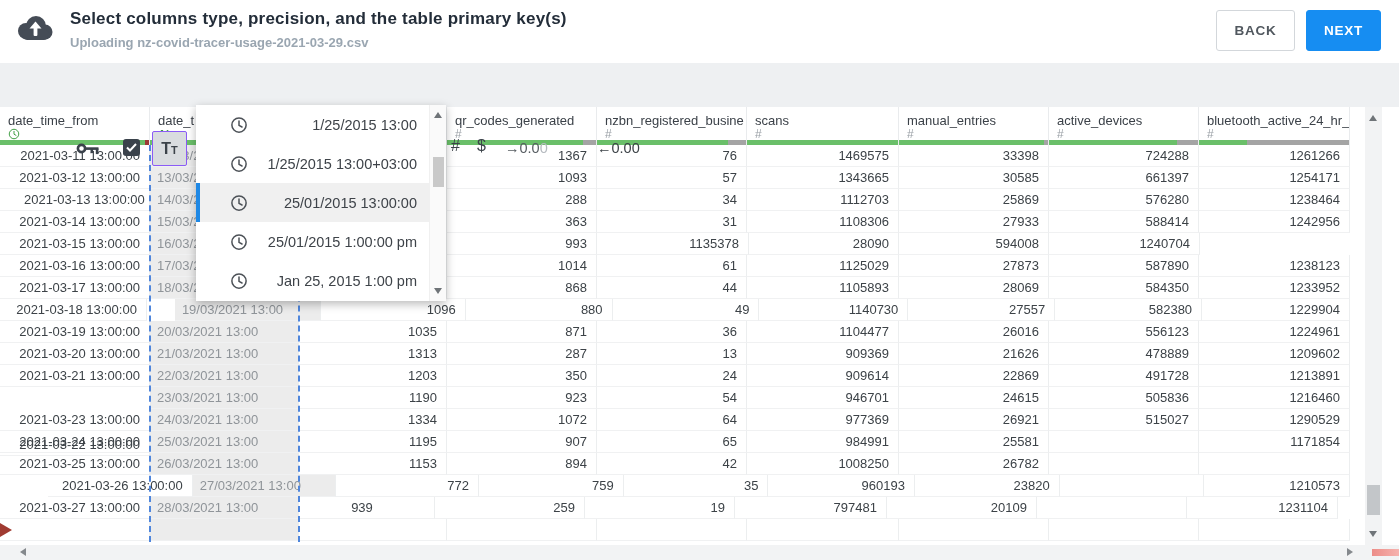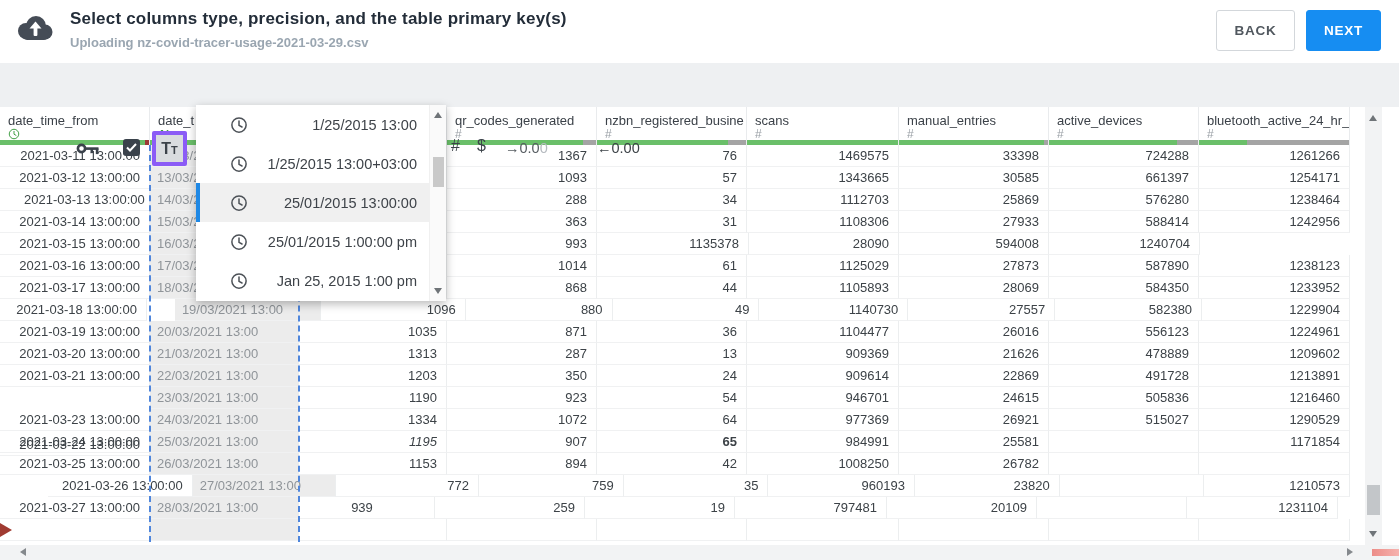--- a/index.html
+++ b/index.html
@@ -13,21 +13,21 @@
   .page-title { position:absolute; left:70px; top:9px; font-size:17px; font-weight:600; color:#232d39; letter-spacing:.2px; white-space:nowrap; }
   .page-subtitle { position:absolute; left:70px; top:35px; font-size:13px; font-weight:600; color:#9aa6b1; white-space:nowrap; }
   .btn { position:absolute; top:10px; height:41px; border-radius:3px; font-family:"Liberation Sans",sans-serif; font-size:13.5px; font-weight:700; letter-spacing:.8px; cursor:pointer; }
   .btn-back { left:1216px; width:79px; background:#fff; border:1px solid #d3d7db; color:#51585f; }
   .btn-next { left:1306px; width:75px; background:#168df2; border:1px solid #168df2; color:#fff; }
 
   
   .toolbar { position:absolute; left:0; top:63px; width:1399px; height:44px; background:#eef0f2; z-index:5; }
   .key-wrap { position:absolute; left:76px; top:78px; }
   .checkbox { position:absolute; left:123px; top:76px; width:17px; height:17px; background:#3a424b; border-radius:3px; display:flex; align-items:center; justify-content:center; }
-  .tt-btn { position:absolute; left:152px; top:68px; width:35px; height:35px; background:#d9dcdf; border:4px solid #8b5cf6; border-radius:2px; font-size:16px; font-weight:700; color:#3c434a; font-variant:small-caps; display:flex; align-items:center; justify-content:center; cursor:pointer; }
+  .tt-btn { position:absolute; left:152px; top:68px; width:35px; height:35px; background:#d9dcdf; border:1px solid #8b5cf6; border-radius:2px; font-size:16px; font-weight:700; color:#3c434a; font-variant:small-caps; display:flex; align-items:center; justify-content:center; cursor:pointer; }
   .type-select { position:absolute; left:196px; top:68px; width:234px; height:35px; background:#d4d8db; border:1px solid #b9bfc4; border-radius:2px; display:flex; align-items:center; gap:9px; padding:0 10px 0 11px; font-size:14.5px; color:#3d444b; cursor:pointer; }
   .type-select .chev { margin-left:auto; display:flex; }
   .tb-sym { position:absolute; top:74px; font-size:16px; color:#3c434a; }
   #sym-number { left:451px; }
   #sym-currency { left:477px; }
   .dec { position:absolute; top:77px; font-size:14.5px; color:#565c61; white-space:nowrap; }
   #dec-add { left:505px; }
   #dec-add .faded { color:#b5babf; }
   #dec-remove { left:562px; color:#3c4247;margin-left:35px; }
 
@@ -344,23 +344,23 @@
           <div class="cell right" style="width: 150px;">1072</div>
           <div class="cell right" style="width: 150px;">64</div>
           <div class="cell right" style="width: 152px;">977369</div>
           <div class="cell right" style="width: 150px;">26921</div>
           <div class="cell right" style="width: 150px;">515027</div>
           <div class="cell right" style="width: 151px;">1290529</div>
         </div>
         <div class="trow">
           <div class="cell right" style="width: 150px;">2021-03-24 13:00:00</div>
           <div class="cell left selcol" style="width: 149px;">25/03/2021 13:00</div>
-          <div class="cell right" style="width: 148px; font-style: italic;">1195</div>
+          <div class="cell right" style="width: 148px;">1195</div>
           <div class="cell right" style="width: 150px;">907</div>
-          <div class="cell right" style="width: 150px; font-weight: bold;">65</div>
+          <div class="cell right" style="width: 150px;">65</div>
           <div class="cell right" style="width: 152px;">984991</div>
           <div class="cell right" style="width: 150px;">25581</div>
           <div class="cell right" style="width: 150px;"></div>
           <div class="cell right" style="width: 151px;">1171854</div>
         </div>
         <div class="trow">
           <div class="cell right" style="width: 150px;">2021-03-25 13:00:00</div>
           <div class="cell left selcol" style="width: 149px;">26/03/2021 13:00</div>
           <div class="cell right" style="width: 148px;">1153</div>
           <div class="cell right" style="width: 150px;">894</div>

